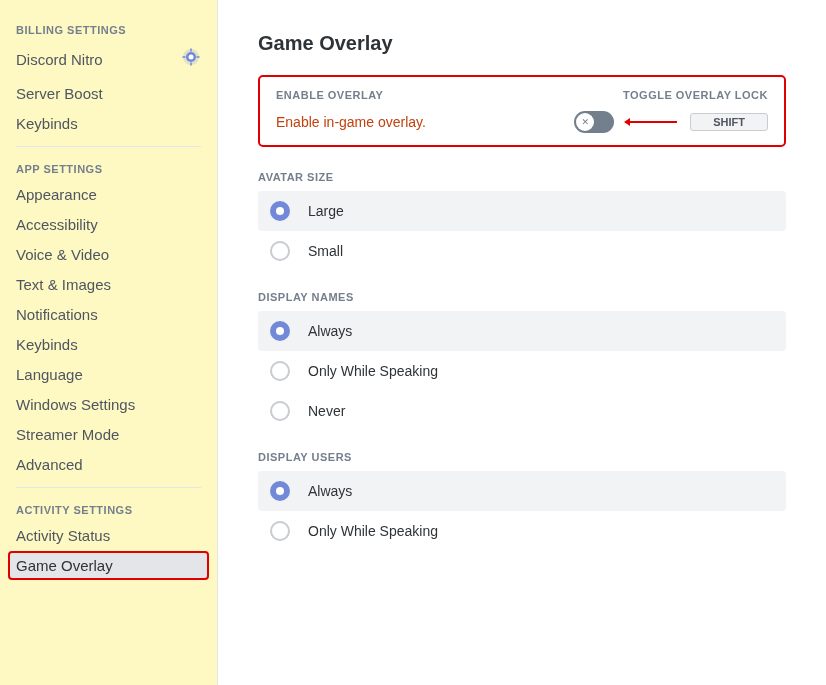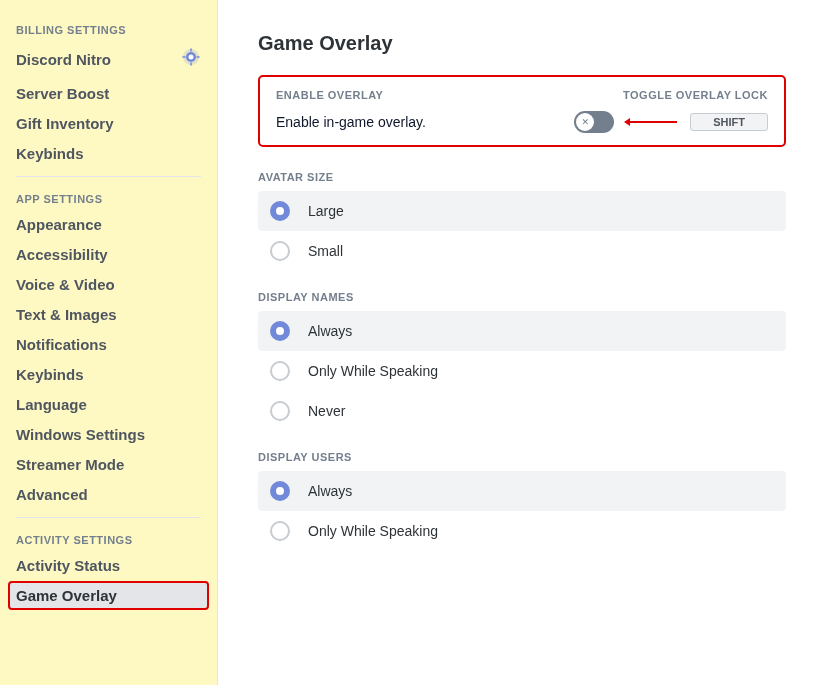--- a/index.html
+++ b/index.html
@@ -32,21 +32,21 @@
       padding: 8px 8px 4px 8px;
     }
     .sidebar-item {
       display: flex;
       align-items: center;
       padding: 6px 8px;
       border-radius: 4px;
       cursor: pointer;
       color: #4f5660;
       font-size: 15px;
-      font-weight: 700;
+      font-weight: 400;
       position: relative;
       margin: 1px 0;
     }
     .sidebar-item.active {
       background: #e3e5e8;
       color: #2e3338;
       outline: 2px solid #e00000;
       outline-offset: -2px;
     }
     .sidebar-item .nitro-icon {
@@ -95,21 +95,21 @@
       text-transform: uppercase;
       letter-spacing: 0.5px;
     }
     .overlay-row {
       display: flex;
       align-items: center;
       gap: 12px;
     }
     .overlay-text {
       font-size: 14px;
-      color: #0f172a;
+      color: #c2410c;
       flex: 1;
     }
     .toggle-container {
       display: flex;
       align-items: center;
       gap: 8px;
     }
     .toggle {
       width: 40px;
       height: 22px;
@@ -223,23 +223,20 @@
         <circle cx="10" cy="10" r="2.5" fill="white"></circle>
         <path d="M10 2 L10 4 M10 16 L10 18 M2 10 L4 10 M16 10 L18 10" stroke="#7289da" stroke-width="1.5" stroke-linecap="round"></path>
       </svg>
     </span>
   </div>
 
   <div class="sidebar-item">
     <span>Server Boost</span>
   </div>
 
-  <div class="sidebar-item">
-    <span>Gift Inventory</span>
-  </div>
 
   <div class="sidebar-item">
     <span>Keybinds</span>
   </div>
 
   <div class="sidebar-divider"></div>
 
   <div class="sidebar-section-title">APP SETTINGS</div>
 
   <div class="sidebar-item">

